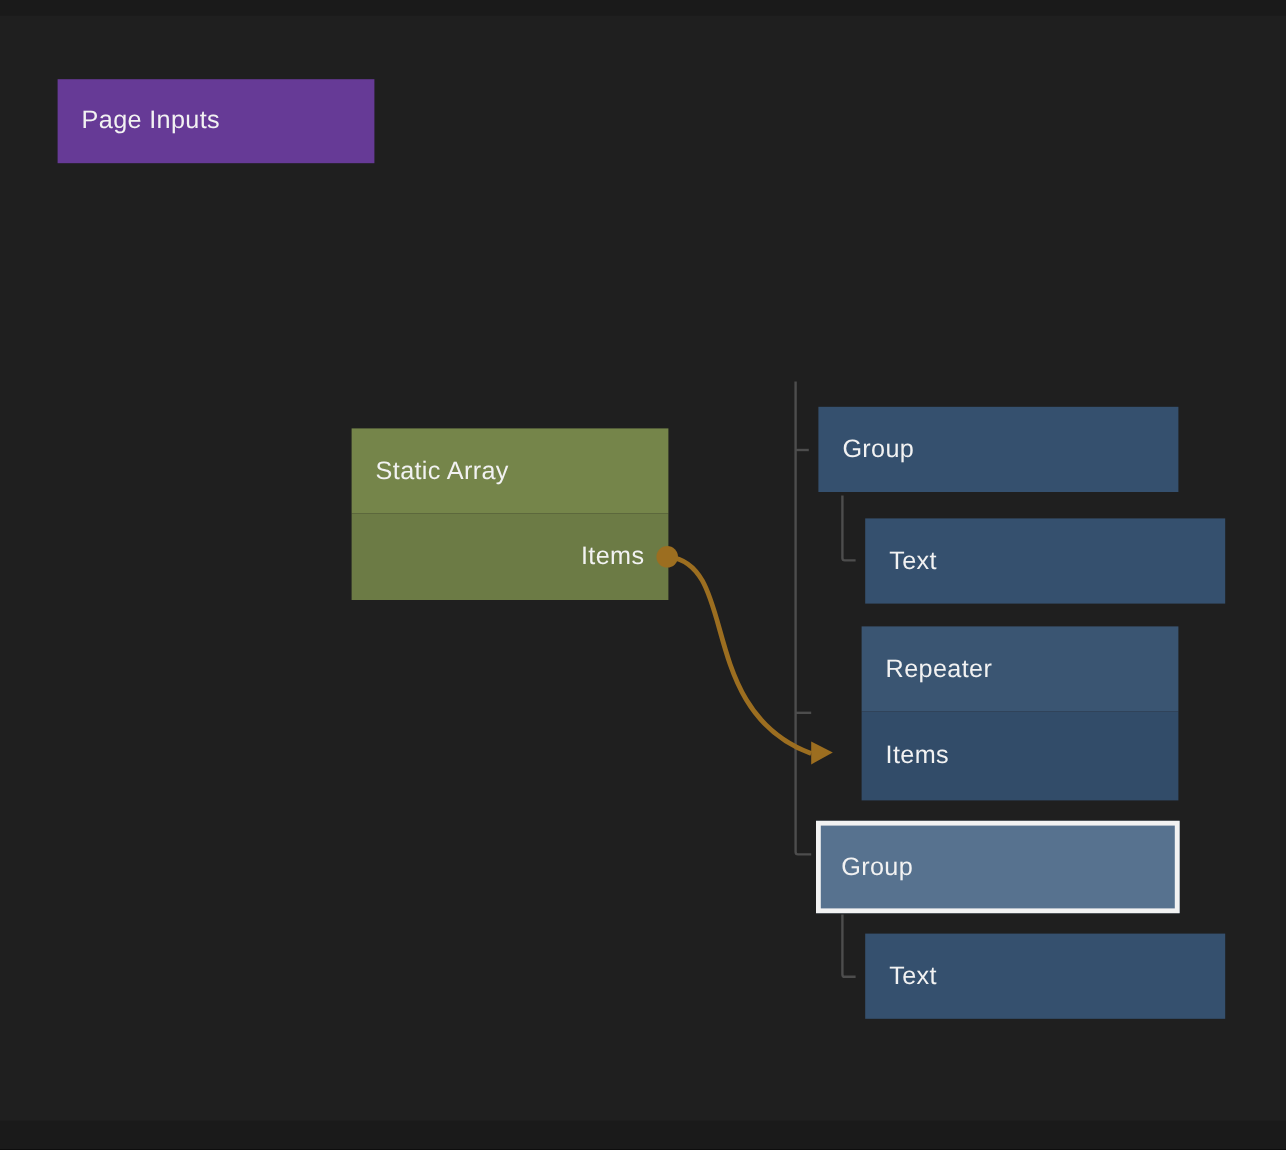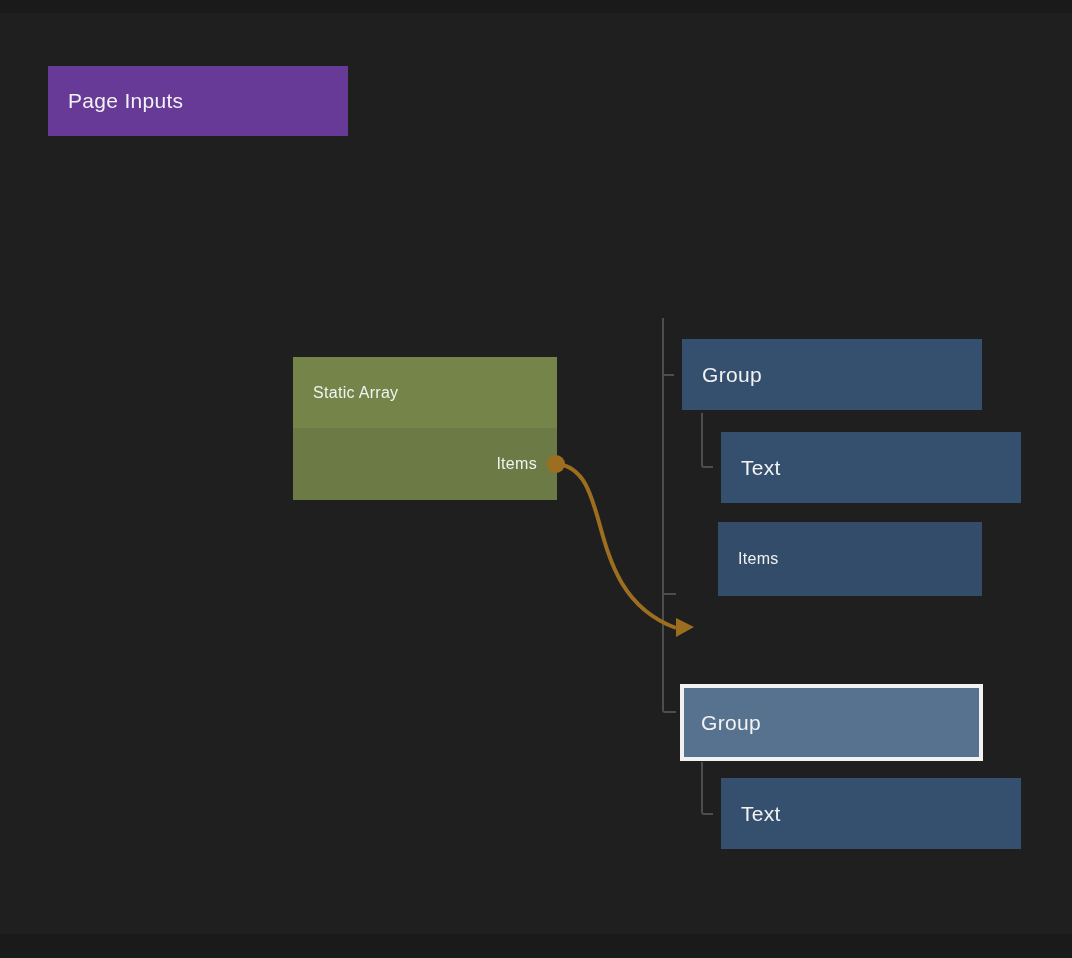--- a/index.html
+++ b/index.html
@@ -13,40 +13,40 @@
   .edge-strip{position:absolute;left:0;width:1072px;}
   .edge-strip.top{top:0;height:13px;}
   .edge-strip.bottom{bottom:0;height:24px;}
   .node{
     position:absolute;
     box-sizing:border-box;
     display:flex;align-items:center;
     color:#f2f2f2;font-size:21px;letter-spacing:.3px;
   }
   .node .label{padding-left:20px;}
-  .node2{position:absolute;box-sizing:border-box;color:#f2f2f2;font-size:16px;letter-spacing:.3px;padding-left:36px;}
+  .node2{position:absolute;box-sizing:border-box;color:#f2f2f2;font-size:21px;letter-spacing:.3px;padding-left:36px;}
   .row{display:flex;align-items:center;box-sizing:border-box;}
   .row.pad-left{padding-left:20px;}
   .row.pad-right{justify-content:flex-end;padding-right:20px;}
   .node-selected{
     border:4px solid #f2f2f2;
   }
   .wires{position:absolute;left:0;top:0;pointer-events:none;}
   .treeline{fill:none;stroke-width:2px;}
   .wire{fill:none;stroke-width:4px;}
 </style>
 </head>
 <body>
 
 <div class="canvas" style="background-color: rgb(31, 31, 31);">
 
   <div class="edge-strip top" style="background-color: rgb(26, 26, 26);"></div>
   <div class="edge-strip bottom" style="background-color: rgb(26, 26, 26);"></div>
 
-  <div class="node" style="left: 48px; top: 66px; width: 300px; height: 70px; background-color: rgb(102, 58, 150);">
+  <div class="node" style="left: 48px; top: 66px; width: 264px; height: 70px; background-color: rgb(102, 58, 150);">
     <span class="label">Page Inputs</span>
   </div>
 
   <div class="node2" style="left:257px;top:357px;width:300px;">
     <div class="row pad-left" style="height: 71px; background-color: rgb(117, 133, 74);">
       <span>Static Array</span>
     </div>
     <div class="row pad-right" style="height: 72px; background-color: rgb(108, 123, 69);">
       <span>Items</span>
     </div>
@@ -55,20 +55,23 @@
 
   <div class="node" style="left: 682px; top: 339px; width: 300px; height: 71px; background-color: rgb(53, 80, 110);">
     <span class="label">Group</span>
   </div>
 
   <div class="node" style="left: 721px; top: 432px; width: 300px; height: 71px; background-color: rgb(53, 80, 110);">
     <span class="label">Text</span>
   </div>
 
   <div class="node2" style="left:682px;top:522px;width:300px;">
+    <div class="row pad-left" style="height: 71px; background-color: rgb(58, 85, 114);">
+      <span>Repeater</span>
+    </div>
     <div class="row pad-left" style="height: 74px; background-color: rgb(50, 76, 105);">
       <span>Items</span>
     </div>
   </div>
 
   <div class="node node-selected" style="left: 680px; top: 684px; width: 303px; height: 77px; background-color: rgb(87, 114, 143); border-color: rgb(242, 242, 242);">
     <span class="label" style="padding-left:17px;">Group</span>
   </div>
 
   <div class="node" style="left: 721px; top: 778px; width: 300px; height: 71px; background-color: rgb(53, 80, 110);">

